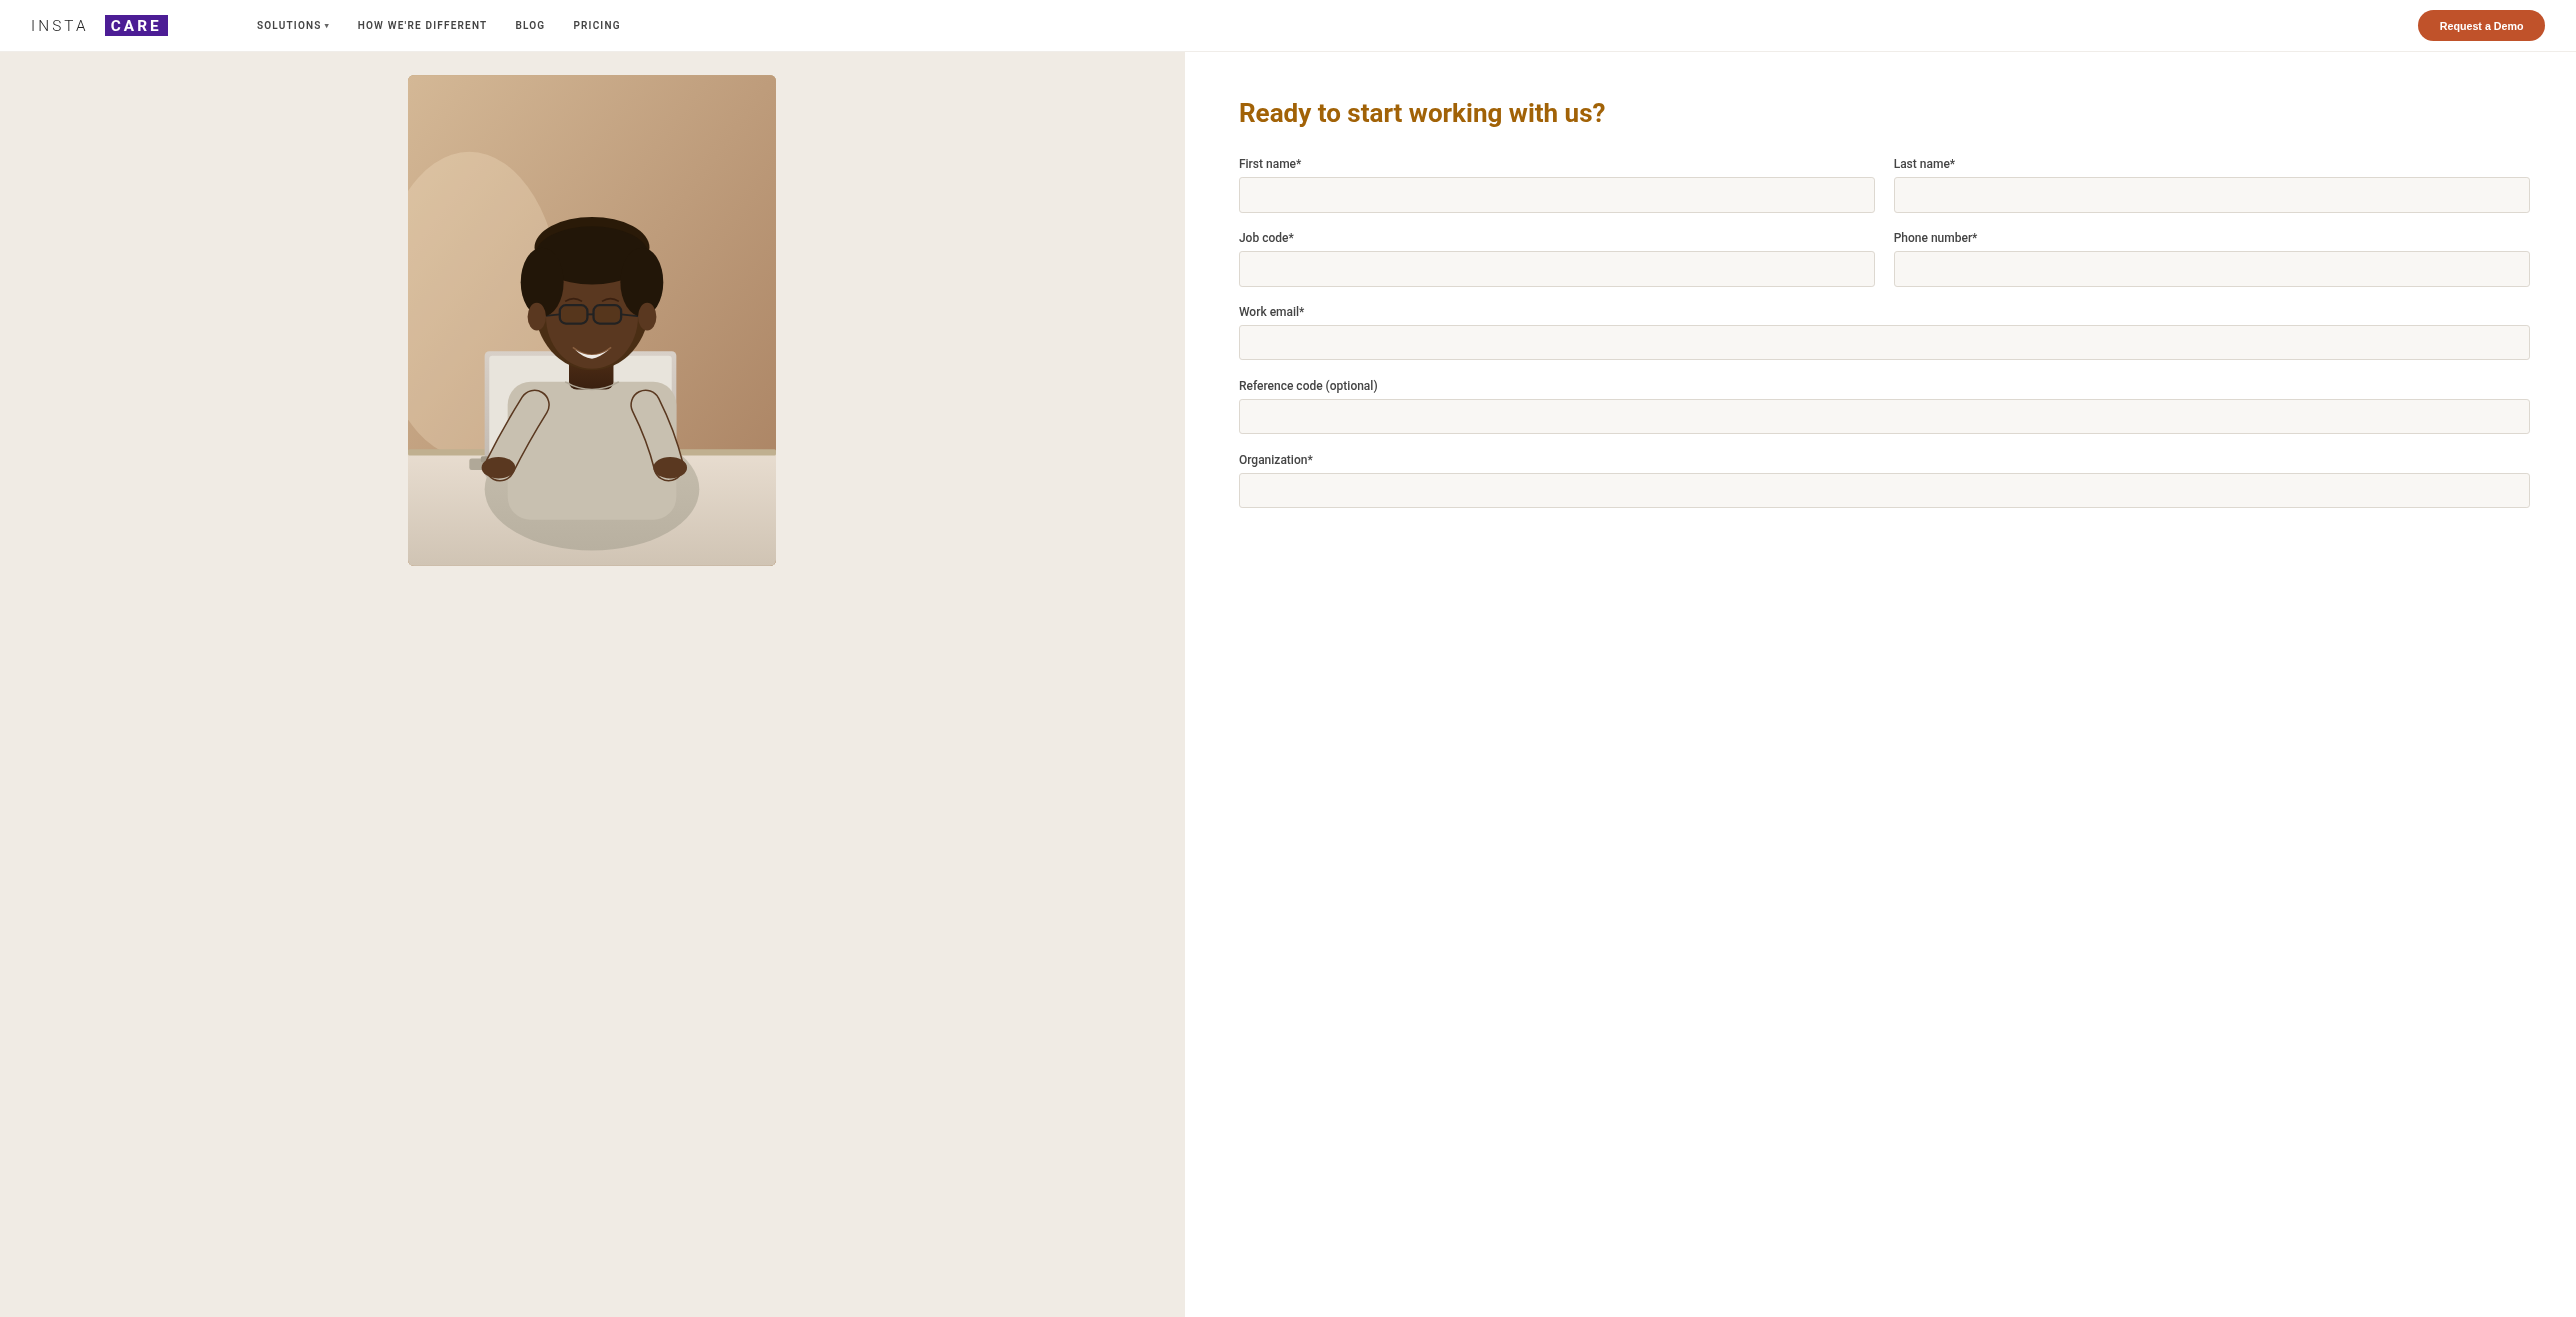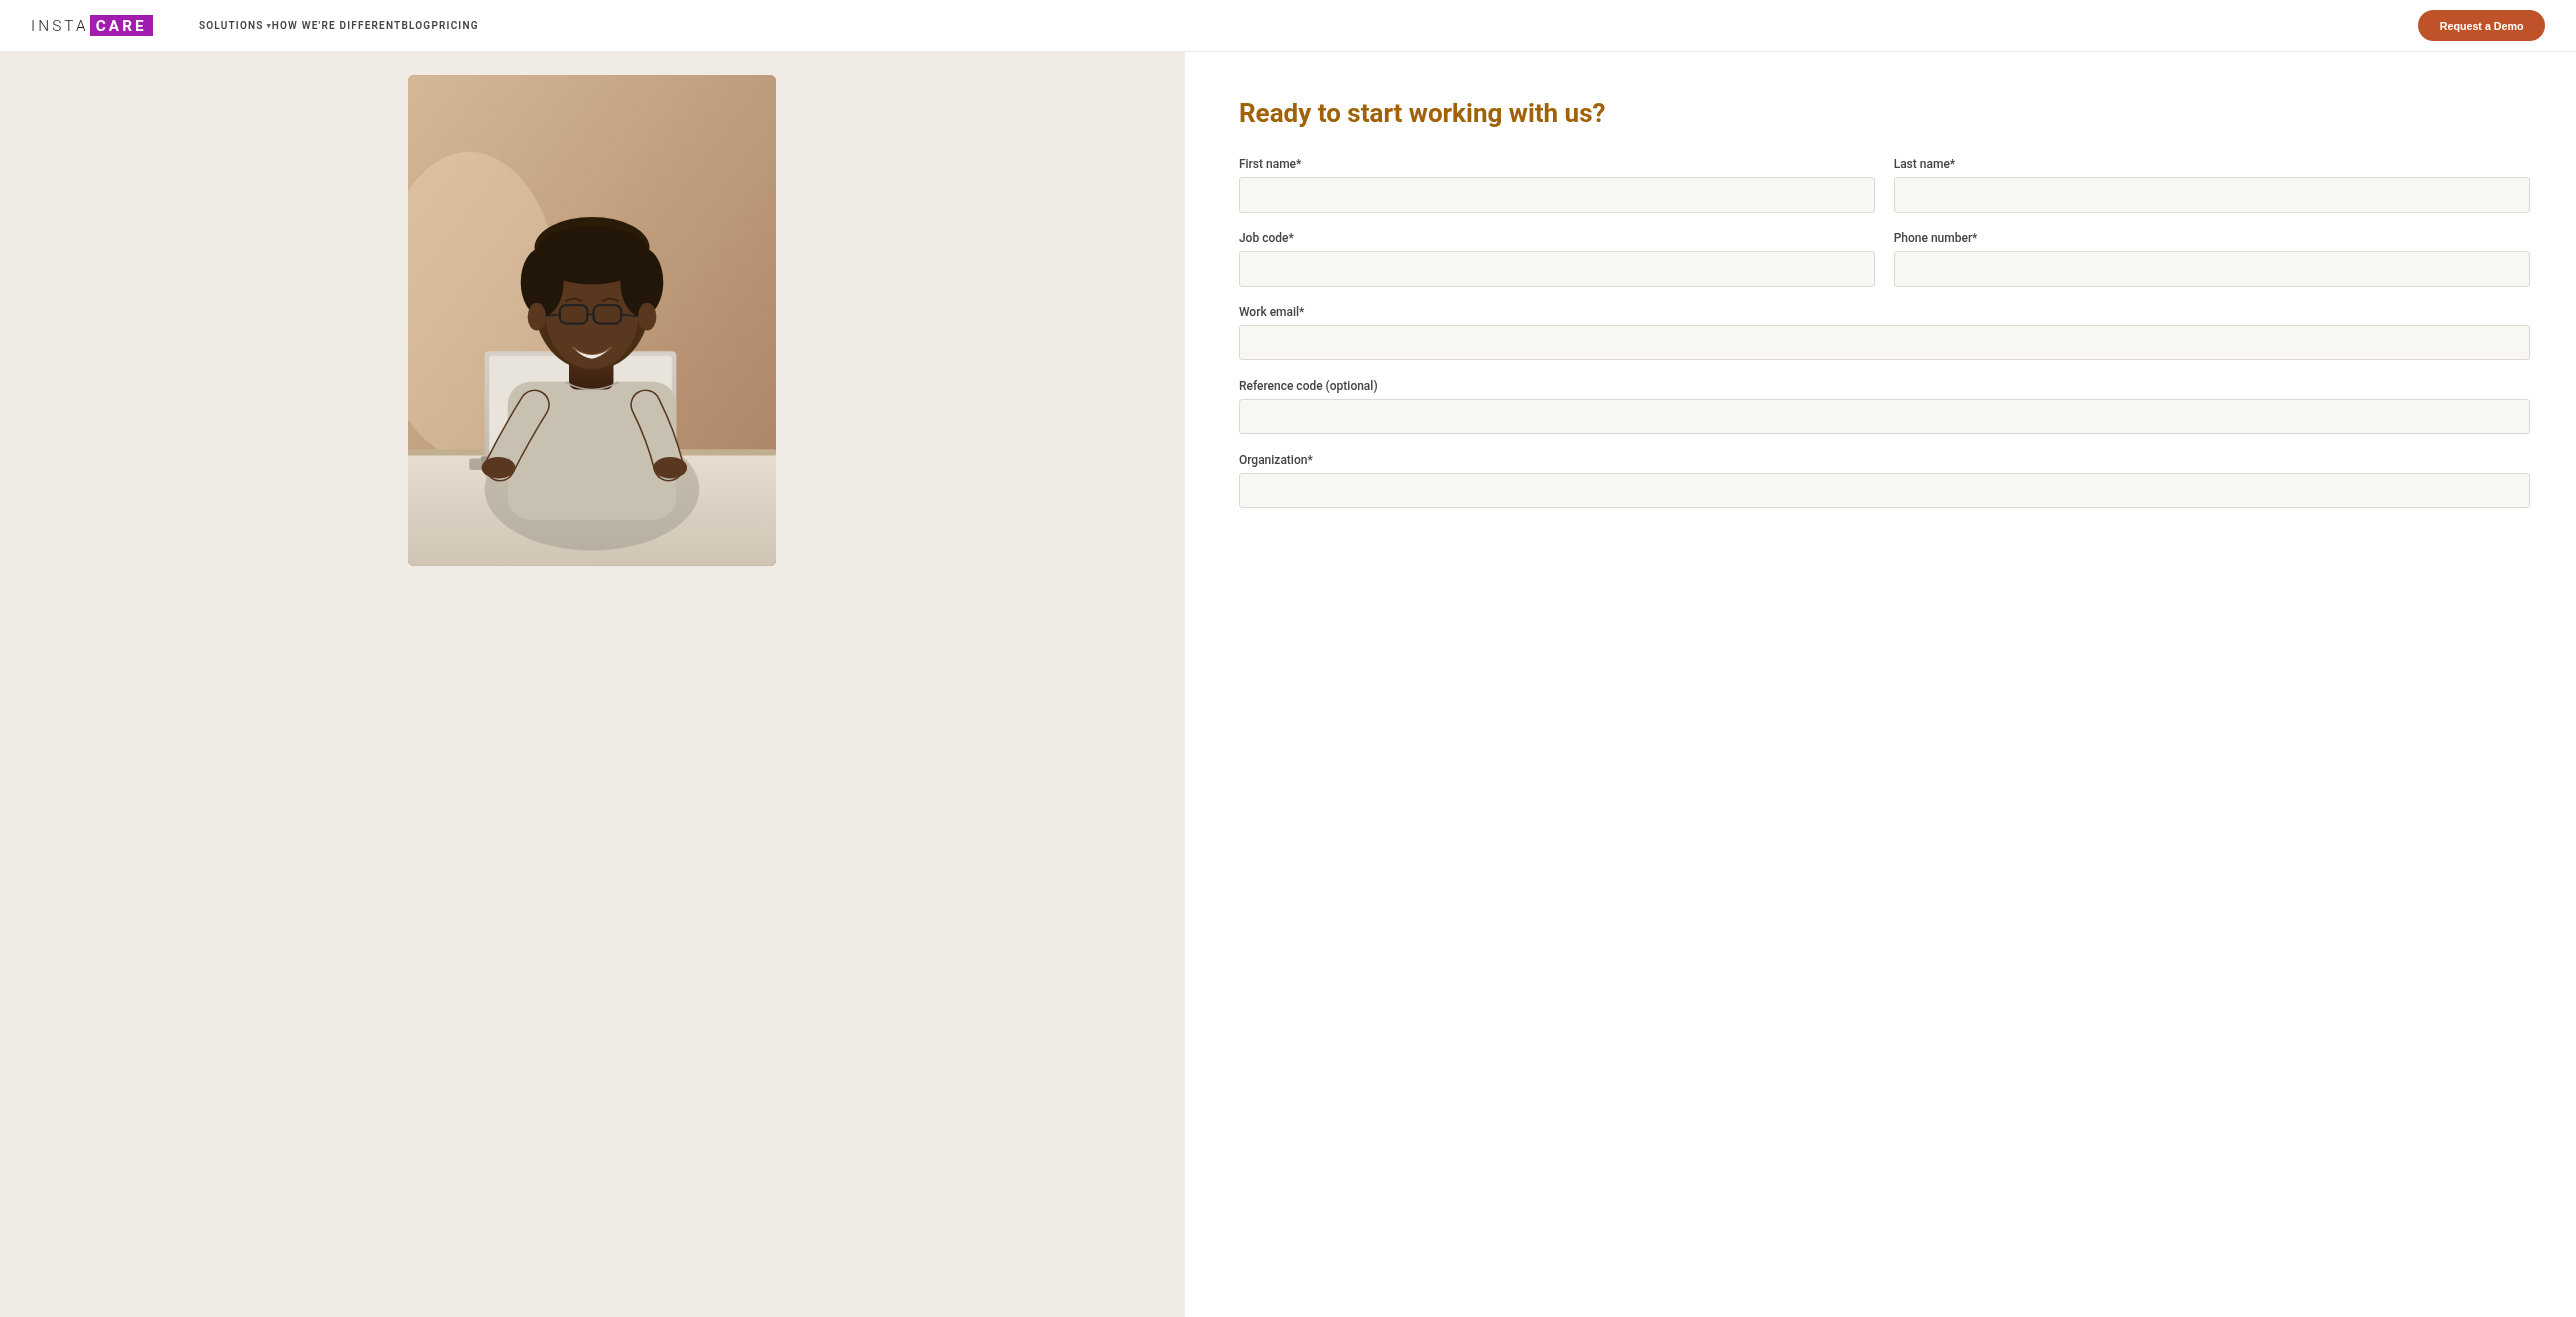--- a/index.html
+++ b/index.html
@@ -35,34 +35,36 @@
 
     .logo-insta {
       font-size: 15.3px;
       font-weight: 300;
       letter-spacing: 3.1px;
       color: #222;
       text-transform: uppercase;
     }
 
     .logo-care {
-      background: #a21caf;
+      background: #4c1d95;
       color: #fff;
       font-size: 15.3px;
       font-weight: 700;
       letter-spacing: 3.1px;
       text-transform: uppercase;
       padding: 1.5px 6.1px;
-      margin-left: 1px;
+      margin-left: 16px;
     }
 
     .nav-links {
       display: flex;
       align-items: center;
+      gap: 28px;
       flex: 1;
+      margin-left: 43px;
     }
 
     .nav-link {
       font-size: 10px;
       font-weight: 600;
       letter-spacing: 1.2px;
       text-transform: uppercase;
       color: #444;
       cursor: pointer;
       display: flex;

